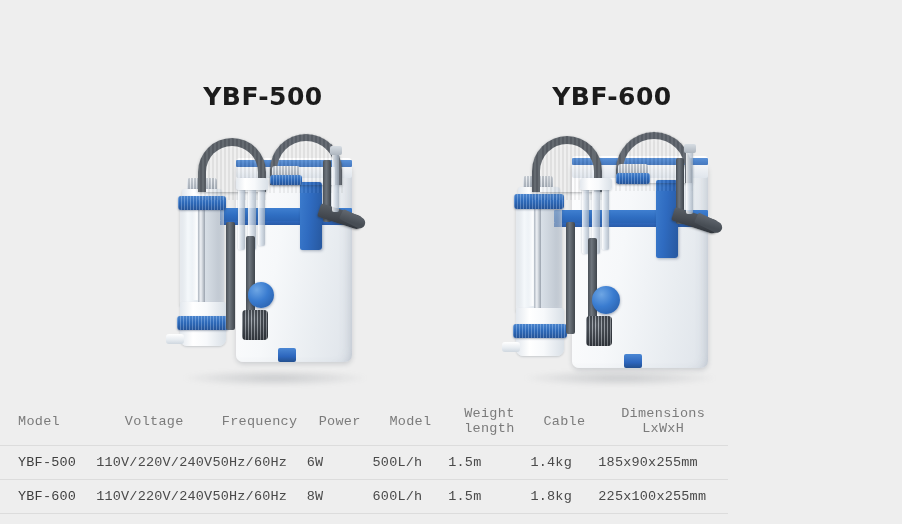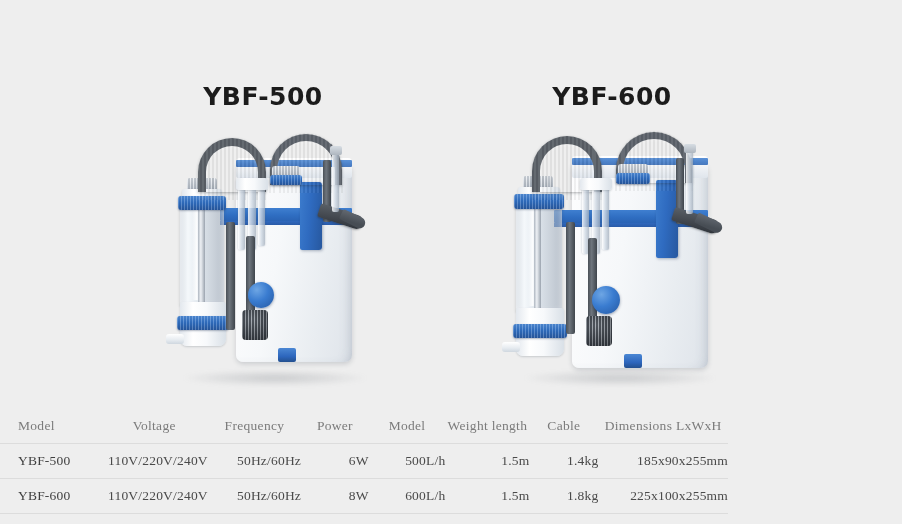--- a/index.html
+++ b/index.html
@@ -184,38 +184,38 @@
     transform:rotate(26deg);
   }
   .grey-cap{
     position:absolute;
     background:linear-gradient(180deg,#d7dde3 0%,#aeb6bf 100%);
     border-radius:2px;
   }
 
   
   .spec-table{
-    position:absolute;left:0;top:412px;width:728px;
+    position:absolute;left:0;top:400px;width:728px;
     border-collapse:collapse;
-    font-family:Liberation Serif, serif;
+    font-family:Liberation Mono, monospace;
   }
   .spec-table th{
     font-weight:normal;
     font-size:13.5px;
     color:#7b7b7b;
     padding:6px 0 9px 0;
     text-align:center;
     border-bottom:1px solid #dcdcdc;
     letter-spacing:.3px;
   }
   .spec-table td{
     font-size:13.5px;
     color:#4a4a4a;
     padding:9px 0 9px 0;
-    text-align:right;
+    text-align:left;
     border-bottom:1px solid #dcdcdc;
     letter-spacing:.2px;
   }
   .spec-table th.c0, .spec-table td.c0{text-align:left;padding-left:18px;}
   .spec-table td.c0{color:#3f3f3f;}
   .c0{width:112px;}
   .c1{width:112px;}
   .c2{width:112px;}
   .c3{width:88px;}
   .c4{width:100px;}

